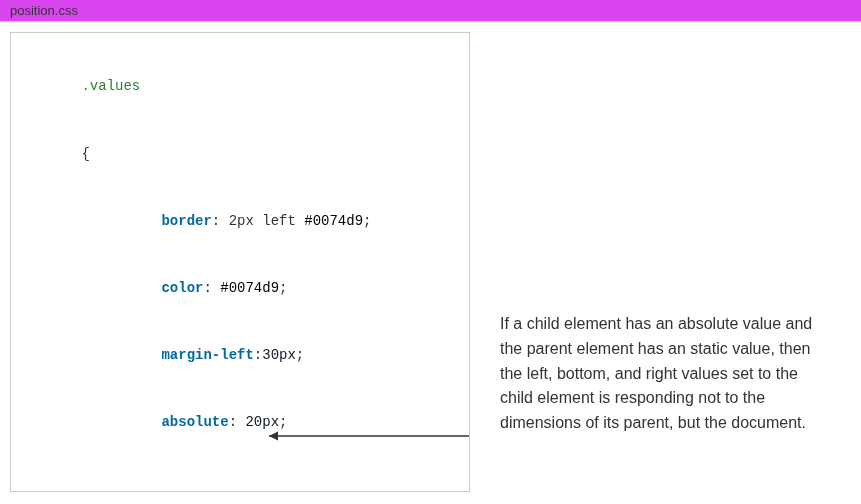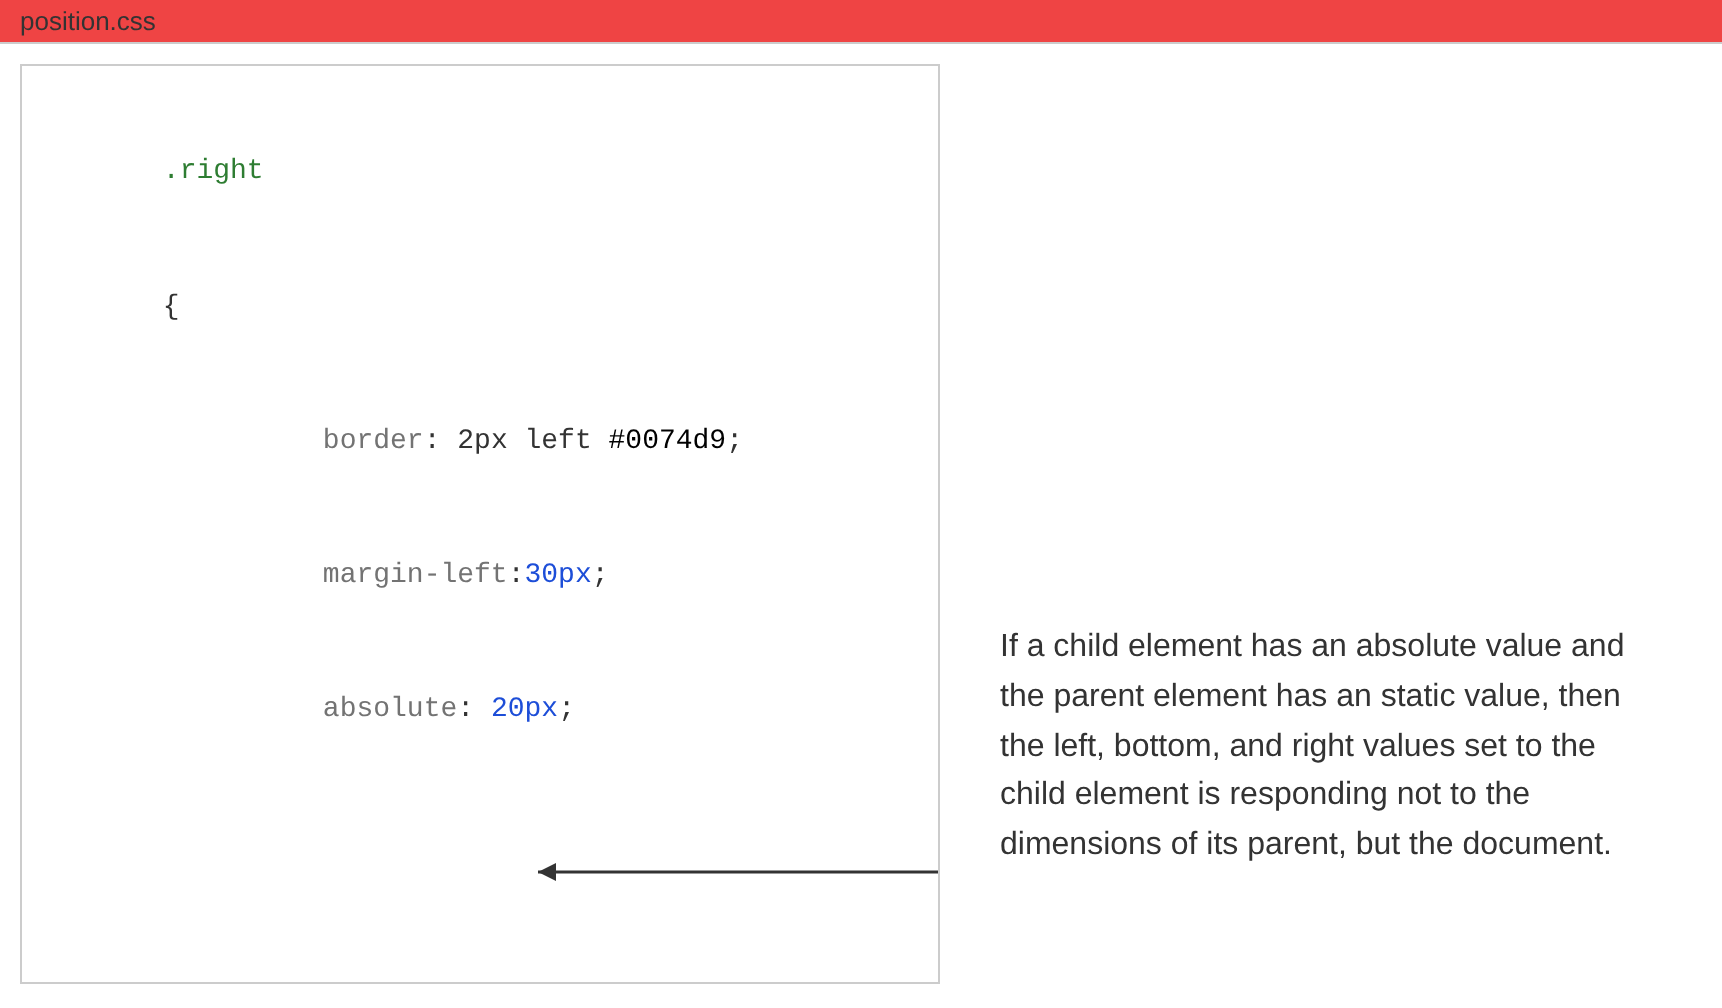--- a/index.html
+++ b/index.html
@@ -6,21 +6,21 @@
     body {
       font-family: 'Courier New', Courier, monospace;
       background: #fff;
       width: 861px;
       height: 504px;
       overflow: hidden;
       position: relative;
     }
 
     #filename-bar {
-      background: #ef4444;
+      background: #d946ef;
       border-bottom: 1px solid #ccc;
       padding: 3px 10px;
       font-family: Arial, sans-serif;
       font-size: 13px;
       color: #333;
     }
 
     #main-container {
       display: flex;
       flex-direction: row;
@@ -46,29 +46,30 @@
 
     .selector {
       color: #2e7d32; 
     }
 
     .brace {
       color: #333;
     }
 
     .prop-name {
-      color: #737373; 
+      color: #0369a1; 
+      font-weight: bold;
     }
 
     .prop-colon {
       color: #333;
     }
 
     .prop-value {
-      color: #1d4ed8;
+      color: #0f172a;
     }
 
     .prop-value-blue {
       color: #000000;
     }
 
     .indent {
       display: inline-block;
       width: 80px;
     }
@@ -94,27 +95,30 @@
 <body>
 
 <div id="filename-bar">
   <span>position.css</span>
 </div>
 
 <div id="main-container">
   <div id="code-panel">
 
     <div class="code-line">
-      <span class="selector">.right</span>
+      <span class="selector">.values</span>
     </div>
     <div class="code-line">
       <span class="brace">{</span>
     </div>
     <div class="code-line">
       <span class="indent"></span><span class="prop-name">border</span><span class="prop-colon">: 2px left </span><span class="prop-value-blue">#0074d9</span><span class="prop-colon">;</span>
+    </div>
+    <div class="code-line">
+      <span class="indent"></span><span class="prop-name">color</span><span class="prop-colon">: </span><span class="prop-value-blue">#0074d9</span><span class="prop-colon">;</span>
     </div>
     <div class="code-line">
       <span class="indent"></span><span class="prop-name">margin-left</span><span class="prop-colon">:</span><span class="prop-value">30px</span><span class="prop-colon">;</span>
     </div>
     <div class="code-line">
       <span class="indent"></span><span class="prop-name">absolute</span><span class="prop-colon">: </span><span class="prop-value">20px</span><span class="prop-colon">;</span>
     </div>
 
     <svg id="arrow-svg" width="220" height="30" style="position:absolute; left:248px; top:388px;">
       <defs>

